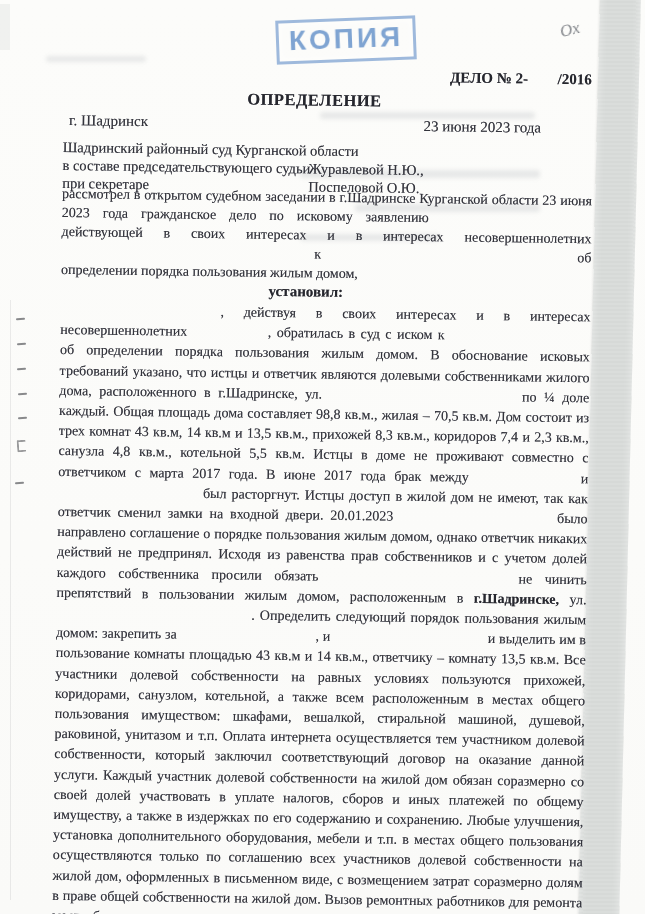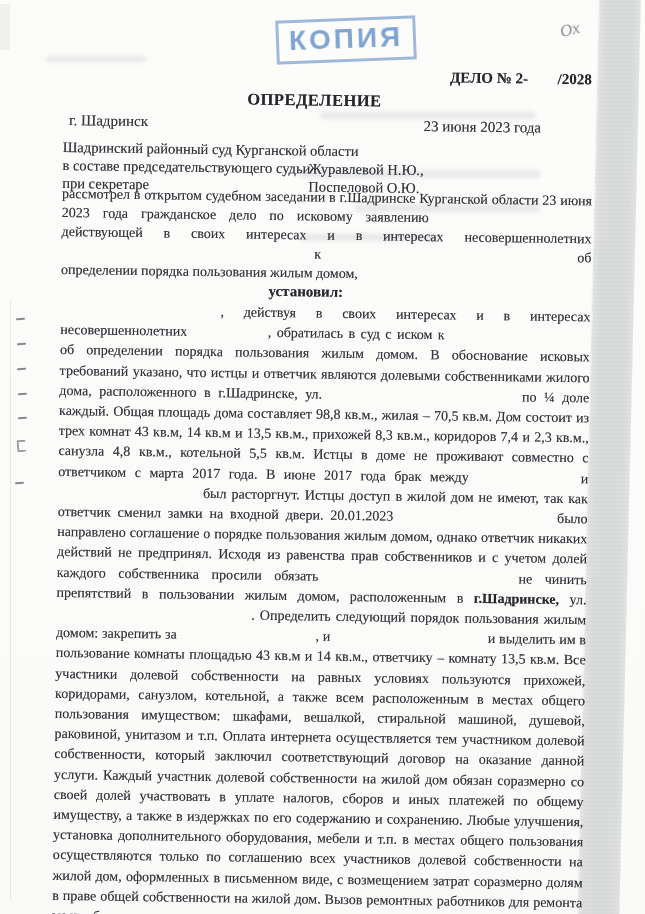--- a/index.html
+++ b/index.html
@@ -119,21 +119,21 @@
 <div class="tick" style="left:17px;top:368px;"></div>
 <div class="tick" style="left:18px;top:393px;"></div>
 <div class="tick" style="left:18px;top:417px;"></div>
 <div class="tick bracket" style="left:17px;top:440px;"></div>
 <div class="tick" style="left:15px;top:482px;"></div>
 
 <div class="stamp">КОПИЯ</div>
 <div class="hand">Ох</div>
 
 <div class="content">
-  <div class="case-line"><span class="b">ДЕЛО № 2-</span> <span class="gap" style="width: 22px;"></span> <span class="b">/2028</span> </div>
+  <div class="case-line"><span class="b">ДЕЛО № 2-</span> <span class="gap" style="width: 22px;"></span> <span class="b">/2016</span> </div>
   <div class="doc-title">ОПРЕДЕЛЕНИЕ</div>
   <div class="place">г. Шадринск</div>
   <div class="date">23 июня 2023 года</div>
 
   <div class="court-name">Шадринский районный суд Курганской области</div>
   <div class="court-row row-judge">
     <span>в составе председательствующего судьи</span>
     <span class="val">Журавлевой Н.Ю.,</span>
   </div>
   <div class="court-row row-secr">

